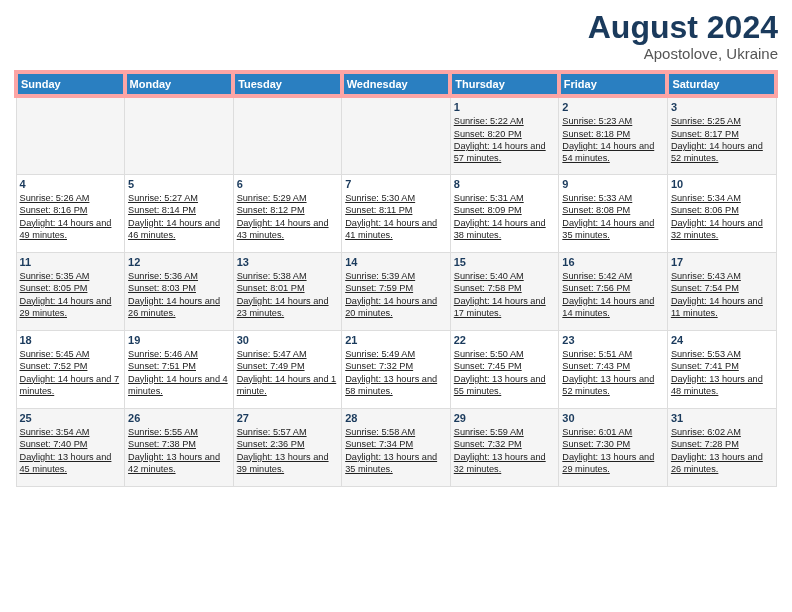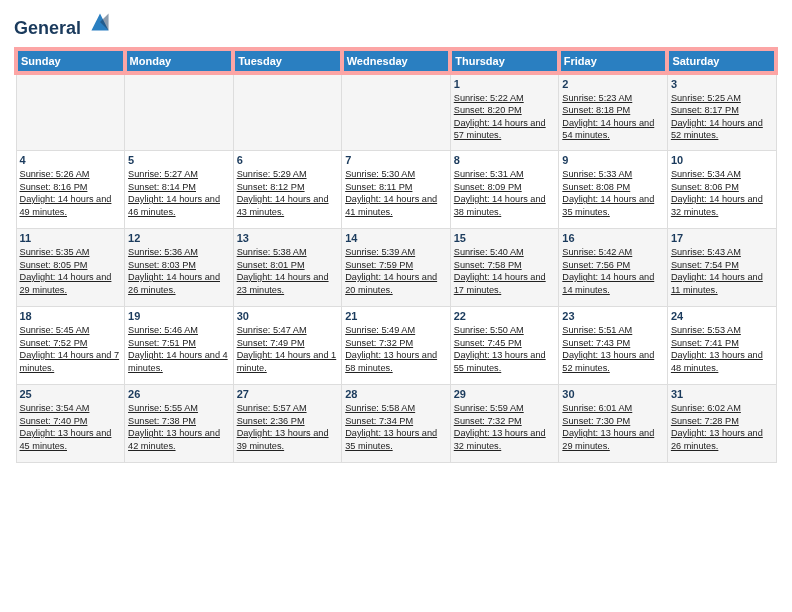--- a/index.html
+++ b/index.html
@@ -90,29 +90,25 @@
       text-decoration: underline;
     }
   </style>
 </head>
 <body>
 
 <div class="container">
   <div class="header">
     <div class="logo">
       <div>
-        <div style="display:flex;align-items:center;">
-          <span class="logo-text">General
-            <svg class="logo-icon" viewBox="0 0 28 28" fill="none" xmlns="http://www.w3.org/2000/svg">
-              <polygon points="4,24 14,4 24,24" fill="#2a7fc1"></polygon>
-              <polygon points="14,14 24,4 24,24" fill="#1a3a5c" opacity="0.5"></polygon>
-            </svg>
-          </span>
-        </div>
       </div>
+    </div>
+    <div class="title-block">
+      <div class="month-title">August 2024</div>
+      <div class="subtitle">Apostolove, Ukraine</div>
     </div>
   </div>
 
   <table>
     <thead>
       <tr>
         <th>Sunday</th>
         <th>Monday</th>
         <th>Tuesday</th>
         <th>Wednesday</th>

